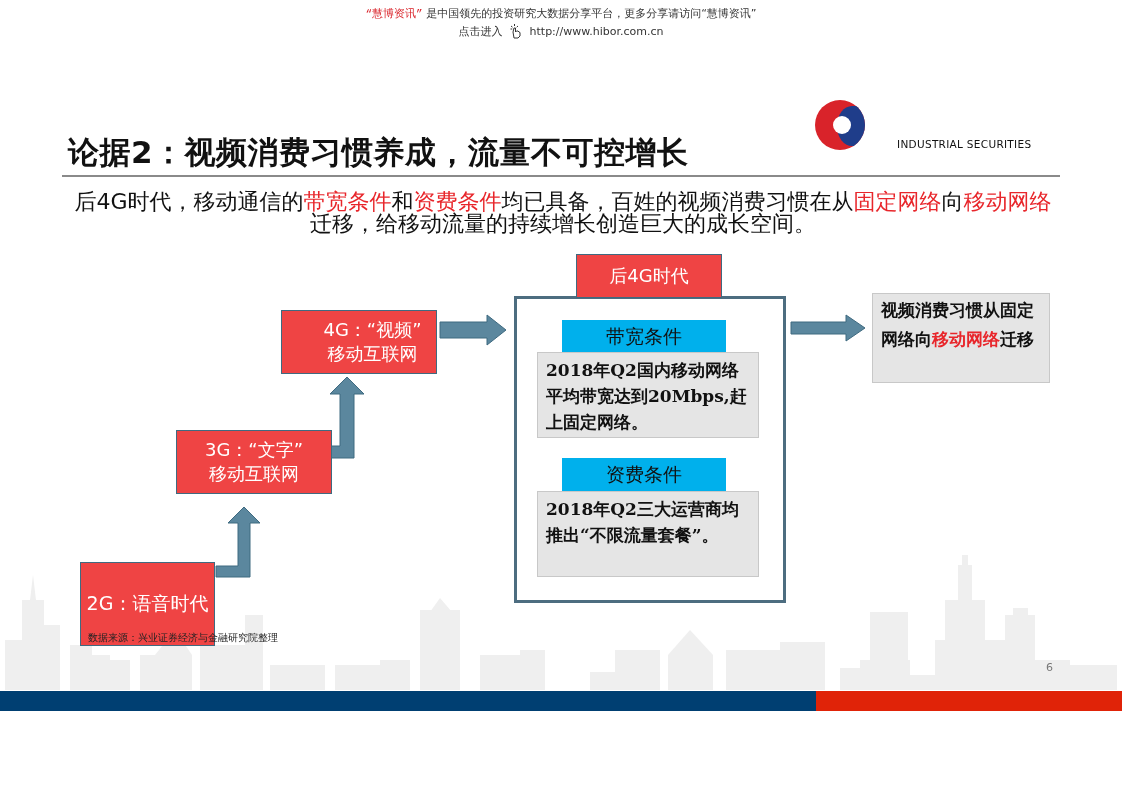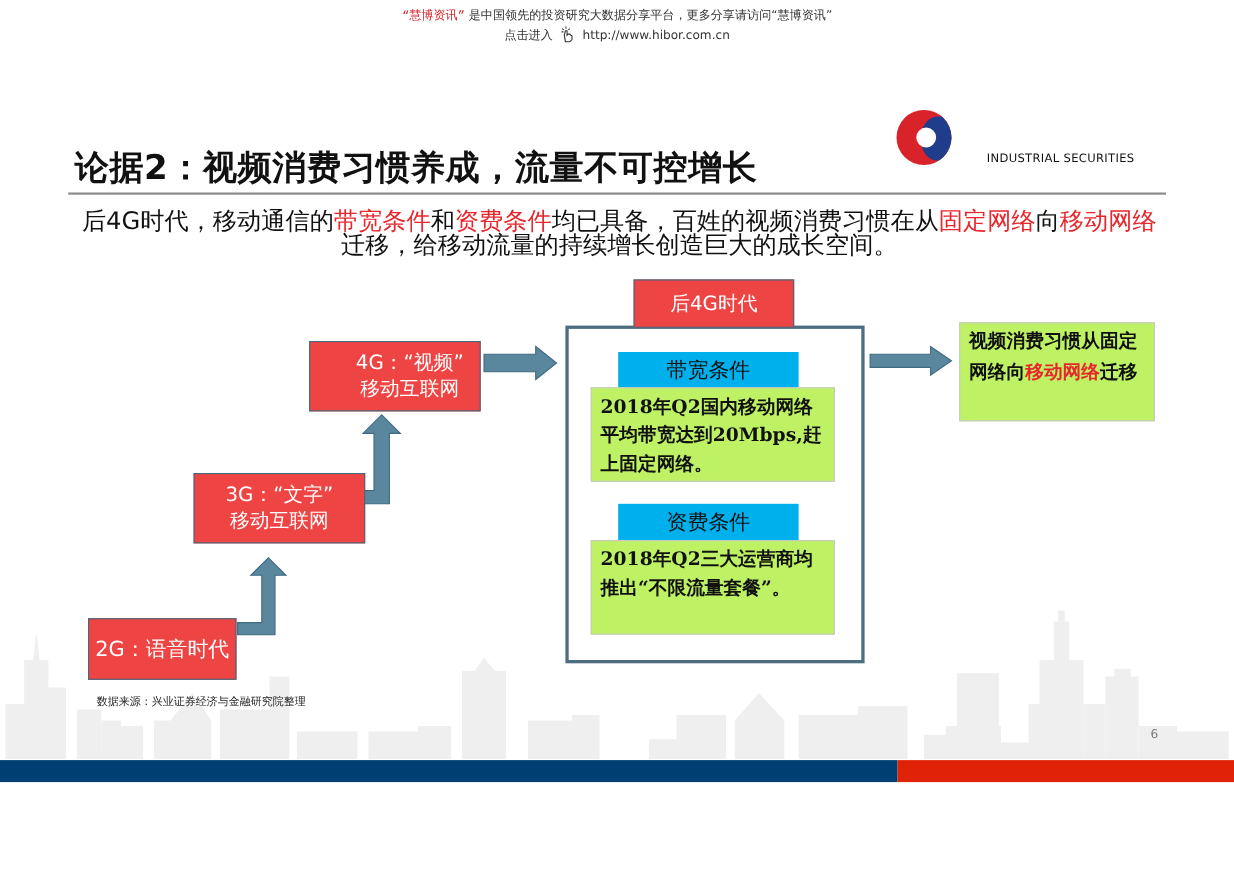--- a/index.html
+++ b/index.html
@@ -24,32 +24,32 @@
 
   
   .title { left:68px; top:132px; font-size:31px; font-weight:bold; color:#111; letter-spacing:0.5px; }
   .title-rule { left:62px; top:175px; width:998px; height:2px; background:#8a8a8a; }
 
   .intro { left:68px; top:191px; width:990px; font-size:22px; line-height:22px; color:#111;text-align:center; }
   .intro .hl { color:#e8262b; }
 
   
   .steel { background:#ef4444; border:1px solid #3f6a80; color:#fff; text-align:center; display:flex; align-items:center; justify-content:center; flex-direction:column; }
-  .box-2g { left:80px; top:562px; width:135px; height:56px; font-size:19px;align-items:center; }
+  .box-2g { left:80px; top:562px; width:135px; height:84px; font-size:19px;align-items:center; }
   .box-3g { left:176px; top:430px; width:156px; height:64px; font-size:18px; line-height:24px; }
   .box-4g { left:281px; top:310px; width:156px; height:64px; font-size:18px; line-height:24px;padding-left:27px; }
   .tab-post4g { left:576px; top:254px; width:146px; height:44px; font-size:18px; }
 
   .main-frame { left:514px; top:296px; width:272px; height:307px; border:3px solid #4d6d80; background:#fff; }
 
   .cyan-head { background:#00b0ec; color:#111; text-align:center; font-size:19px; display:flex; align-items:center; justify-content:center; }
   .head-bw { left:562px; top:320px; width:164px; height:34px; }
   .head-fee { left:562px; top:458px; width:164px; height:34px; }
 
-  .serif-box { background:#bef264; border:1px solid #c8c8c8; font-family:"DejaVu Serif","Liberation Serif",serif; font-weight:bold; font-size:17px; line-height:26px; padding:4px 8px; color:#111; }
+  .serif-box { background:#e5e5e5; border:1px solid #c8c8c8; font-family:"DejaVu Serif","Liberation Serif",serif; font-weight:bold; font-size:17px; line-height:26px; padding:4px 8px; color:#111; }
   .box-bw { left:537px; top:352px; width:222px; height:86px; }
   .box-fee { left:537px; top:491px; width:222px; height:86px; }
   .box-result { left:872px; top:293px; width:178px; height:90px; font-size:17px; line-height:29px; padding:2px 8px; }
   .box-result .hl { color:#e8262b; }
 
   .source { left:88px; top:631px; font-family:"DejaVu Serif","Liberation Serif",serif; font-size:10px; color:#222; }
 
   .page-num { left:1046px; top:661px; font-size:11px; color:#777; }
 
   .bar-blue { left:0; top:691px; width:816px; height:20px; background:#003f72; }

